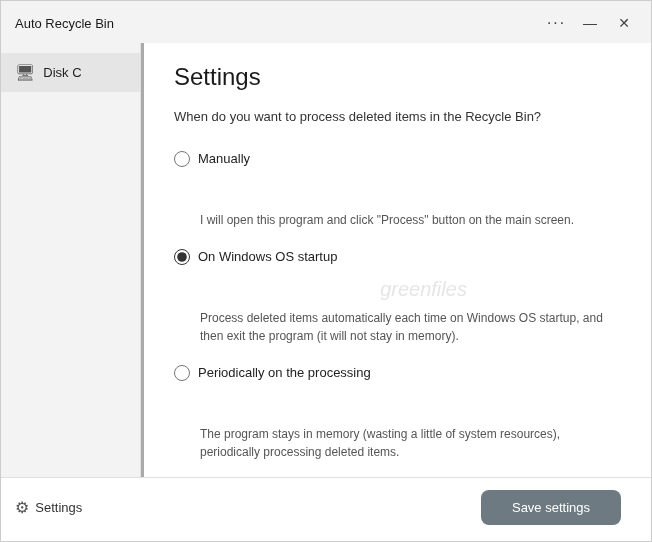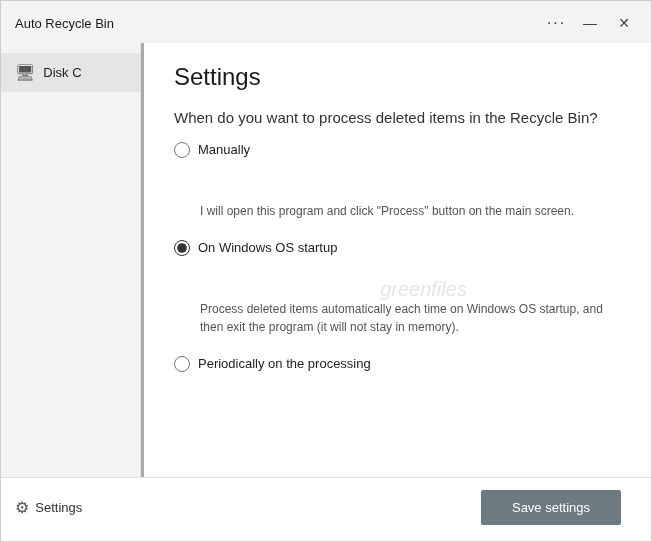--- a/index.html
+++ b/index.html
@@ -110,23 +110,23 @@
     }
 
     .page-title {
       font-size: 24px;
       font-weight: 300;
       color: #1a1a1a;
       margin-bottom: 16px;
     }
 
     .description {
-      font-size: 15px;
+      font-size: 13px;
       color: #333;
-      margin-bottom: 12px;
+      margin-bottom: 24px;
       line-height: 1.5;
     }
 
     .options-section {
       display: flex;
       flex-direction: column;
       gap: 20px;
       flex: 1;
     }
 
@@ -196,21 +196,21 @@
       color: #555;
     }
 
     .save-btn {
       background: #6e7a82;
       color: white;
       border: none;
       padding: 10px 28px;
       font-size: 13px;
       cursor: pointer;
-      border-radius: 2px;
+      border-radius: 8px;
       min-width: 140px;
     }
   </style>
 </head>
 <body>
 
 <div class="window">
 
   <div class="title-bar">
     <span class="title-bar-title">Auto Recycle Bin</span>
@@ -254,20 +254,21 @@
             <span>On Windows OS startup</span>
           </label>
           <p class="option-desc">Process deleted items automatically each time on Windows OS startup, and then exit the program (it will not stay in memory).</p>
         </div>
 
         <div class="option-group">
           <label class="option-label">
             <input type="radio" name="recycle-option" class="radio-input" style="">
             <span>Periodically on the processing</span>
           </label>
+          <p class="option-desc">The program stays in memory (wasting a little of system resources), periodically processing deleted items.</p>
         </div>
 
       </div>
     </div>
   </div>
 
   <div class="footer">
     <div class="footer-settings">
       <span class="footer-settings-icon">⚙</span>
       <span>Settings</span>

